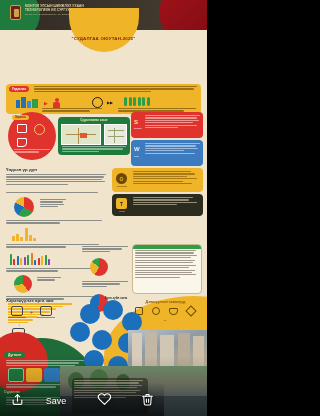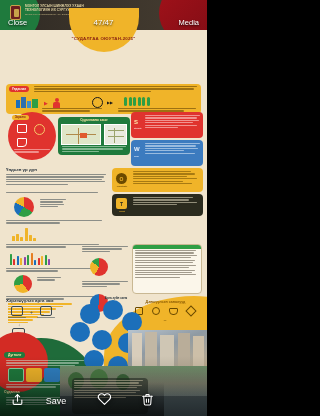--- a/index.html
+++ b/index.html
@@ -421,25 +421,20 @@
         <div class="tl" style="width:92%;color:#e3d9b8"></div>
           <div class="tl" style="width:86%;color:#e3d9b8"></div>
         <div class="tl" style="width:95%;color:#e3d9b8"></div>
           <div class="tl" style="width:72%;color:#e3d9b8"></div>
       </div>
     </div>
 
     <div style="position:absolute;left:0;bottom:0;width:207px;height:60px;background:linear-gradient(180deg,rgba(0,0,0,0),rgba(0,0,0,.35));pointer-events:none;"></div>
   </div>
 
-  <div class="overlay-top">
-    <div class="ov-btn">Close</div>
-    <div class="counter">47/47</div>
-    <div class="ov-btn">Media</div>
-  </div>
 
   <div class="overlay-bot">
     <div style="width:34px;display:flex;justify-content:center;">
       <svg class="ob" width="13" height="15" viewBox="0 0 24 24" fill="none" stroke="currentColor" stroke-width="2" stroke-linecap="round" stroke-linejoin="round">
         <path d="M4 13v6a2 2 0 0 0 2 2h12a2 2 0 0 0 2-2v-6"></path>
         <polyline points="8 7 12 3 16 7"></polyline>
           <line x1="12" y1="3" x2="12" y2="15"></line>
       </svg>
     </div>
     <div style="flex:1;text-align:center;">

